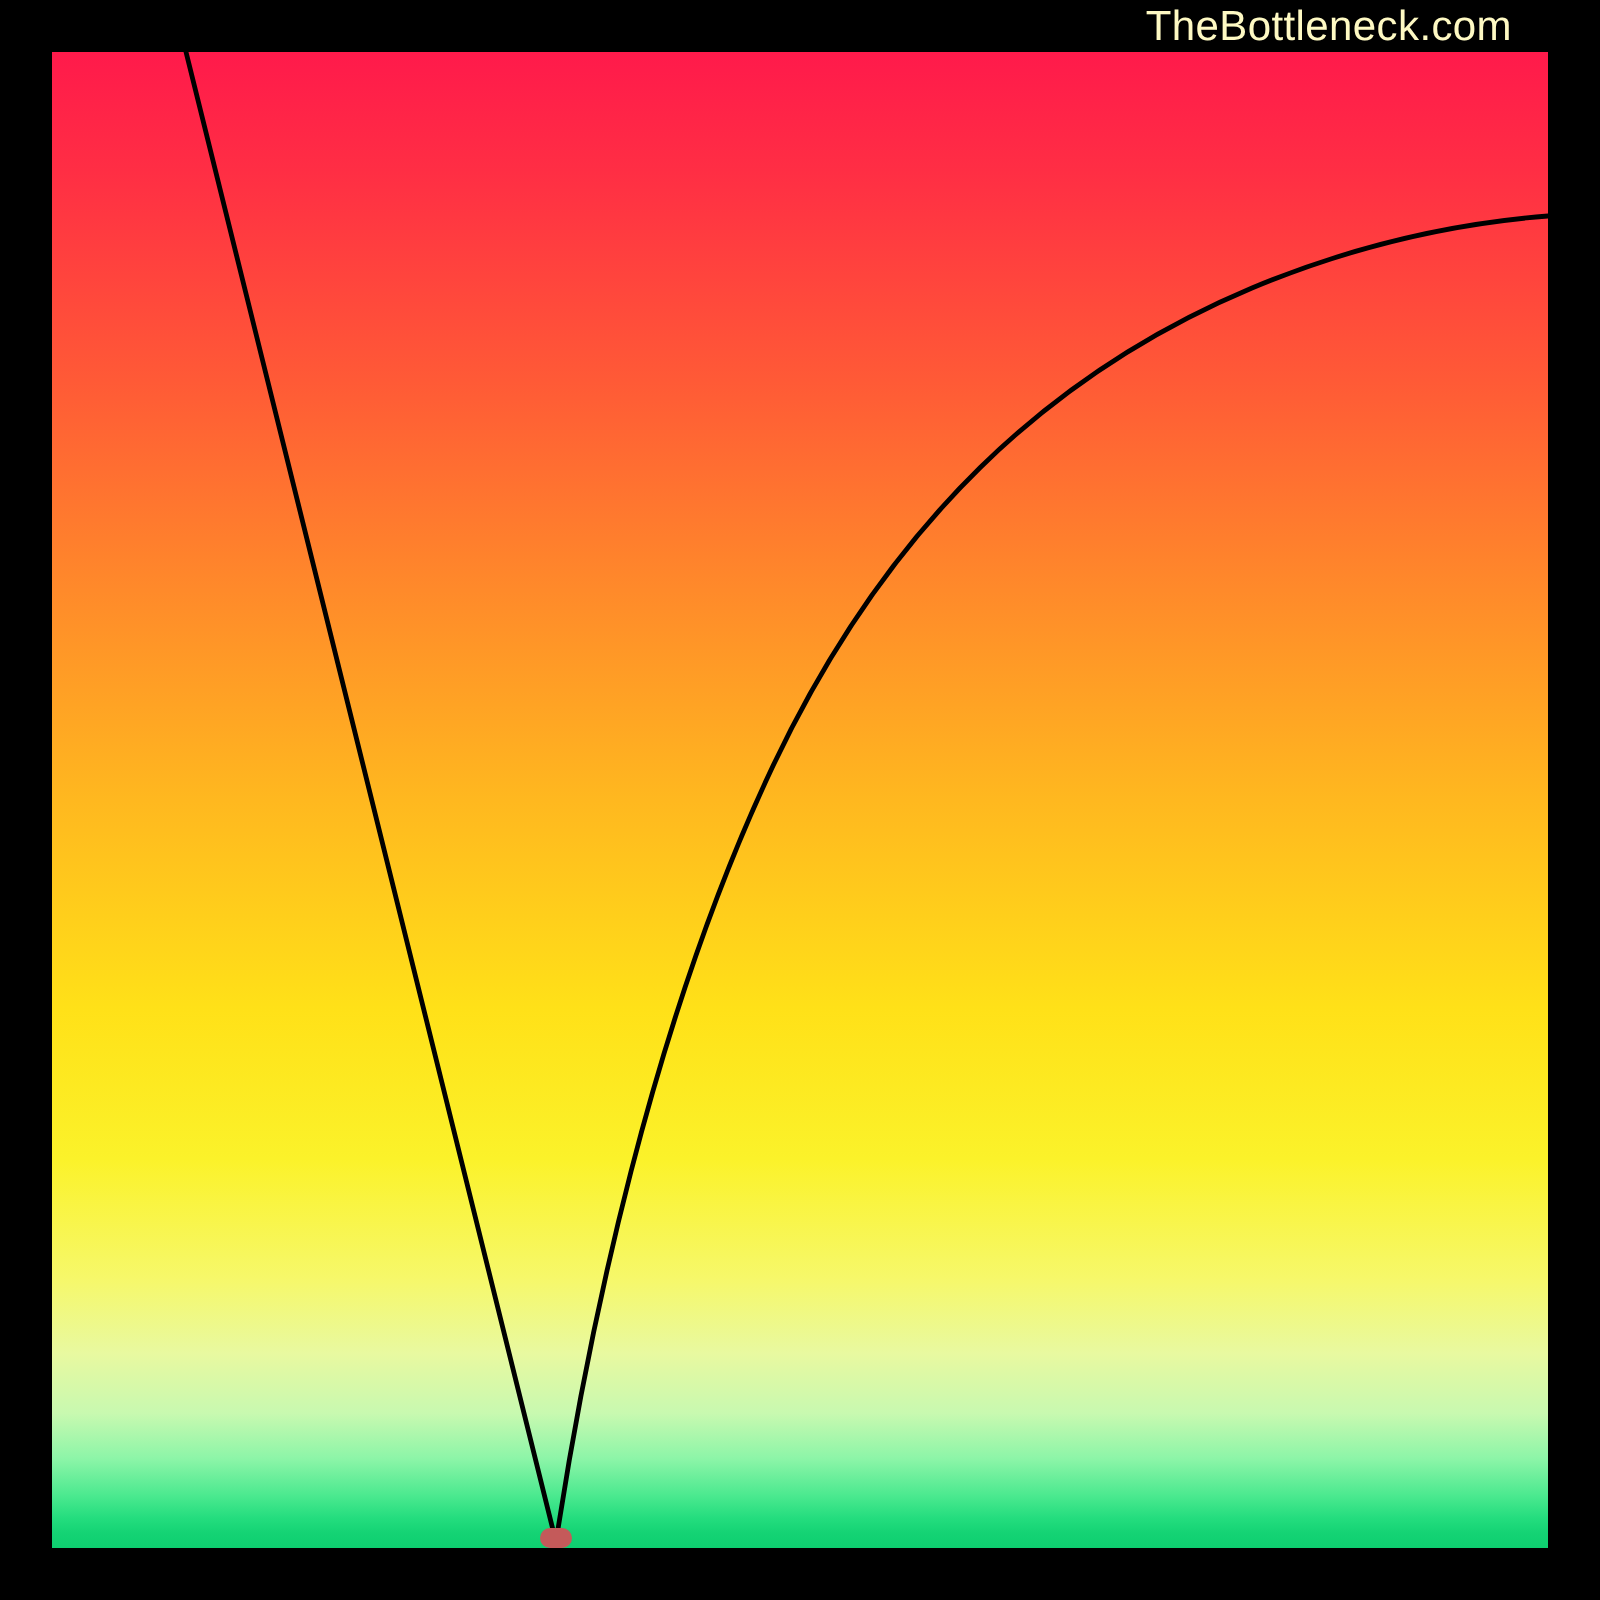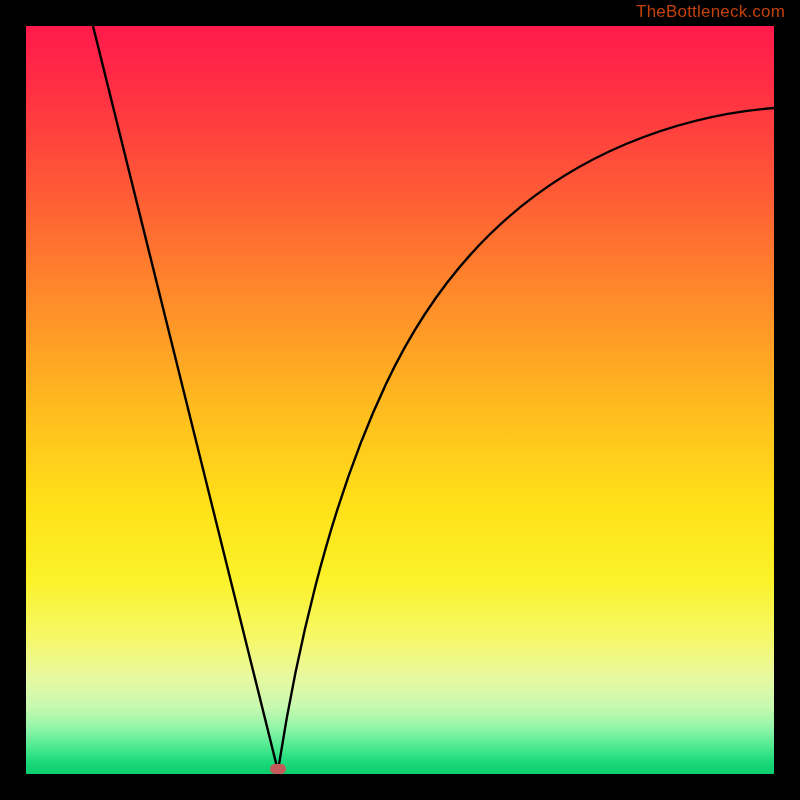--- a/index.html
+++ b/index.html
@@ -39,23 +39,23 @@
       #8df5a8 94%,
       #4be98f 96.5%,
       #24dd7e 98%,
       #14d374 99%,
       #0ecf70 100%
     );
   }
   .watermark {
     position: absolute;
     top: 2px;
-    right: 15px;
-    color: #c2410c;
-    font-size: 17px;
+    right: 44px;
+    color: #fef9c3;
+    font-size: 21px;
     font-weight: 500;
     letter-spacing: 0.2px;
     user-select: none;
   }
   svg.curve {
     position: absolute;
     left: 0;
     top: 0;
     width: 748px;
     height: 748px;

